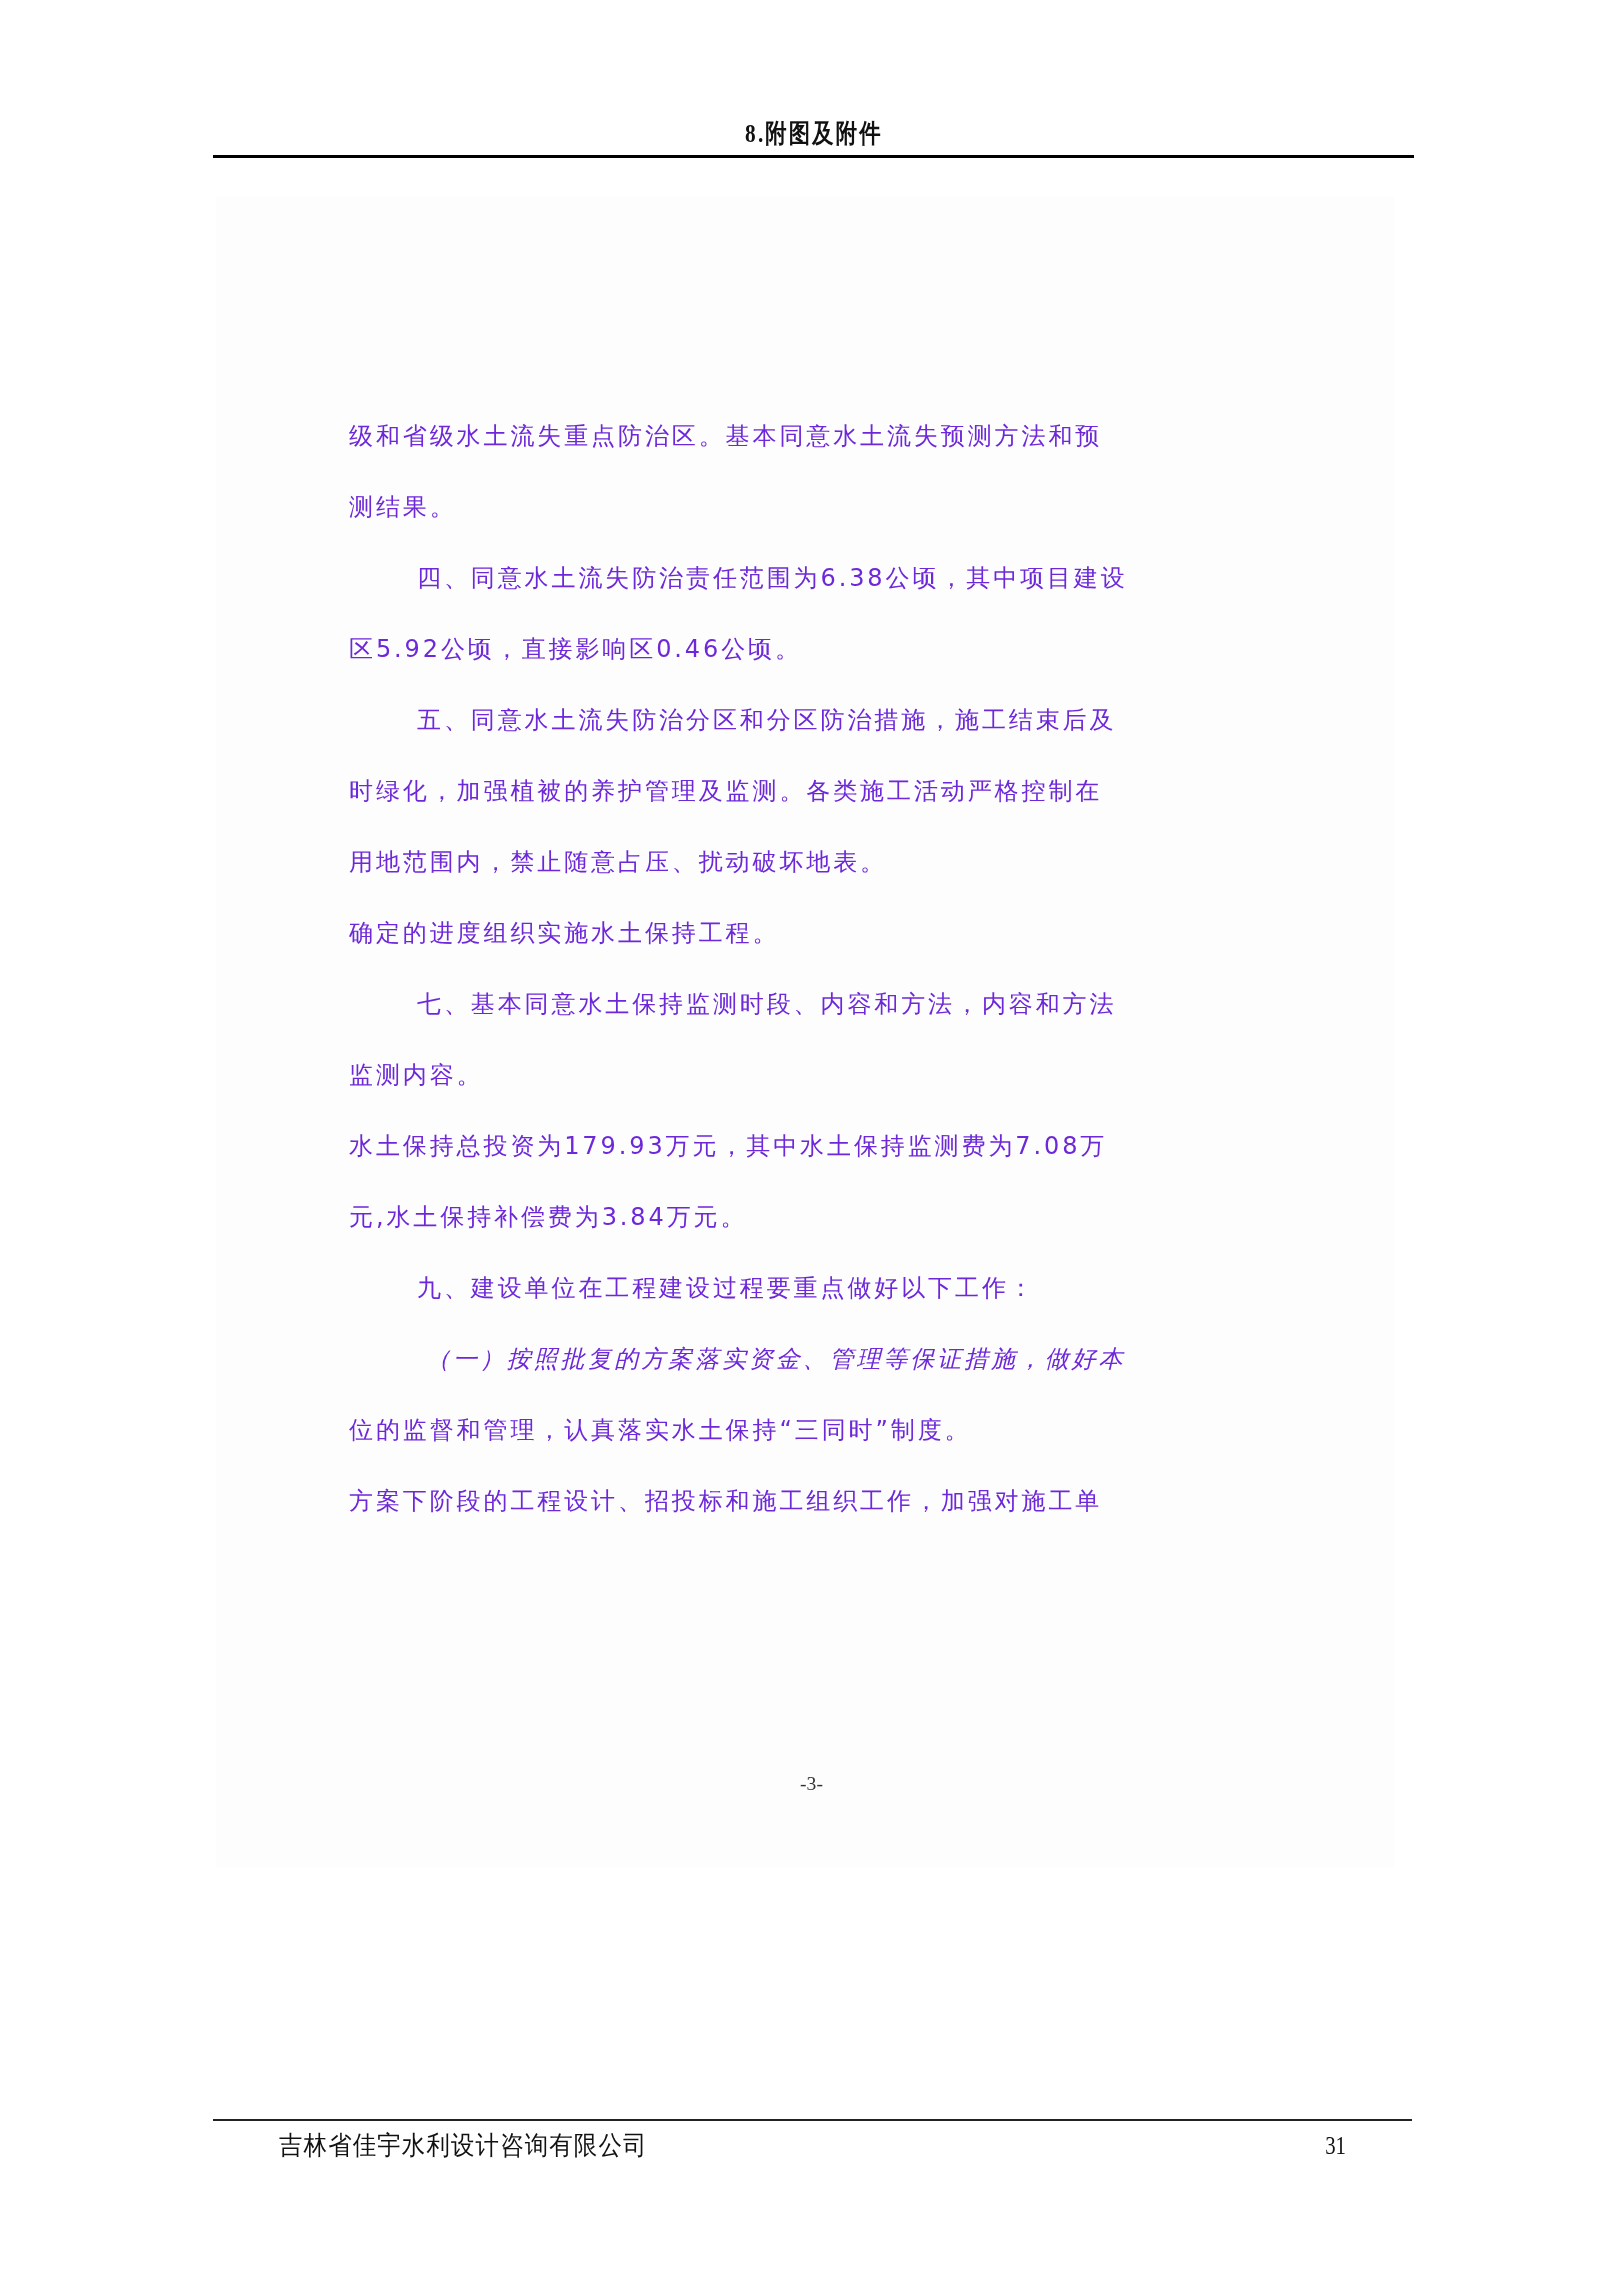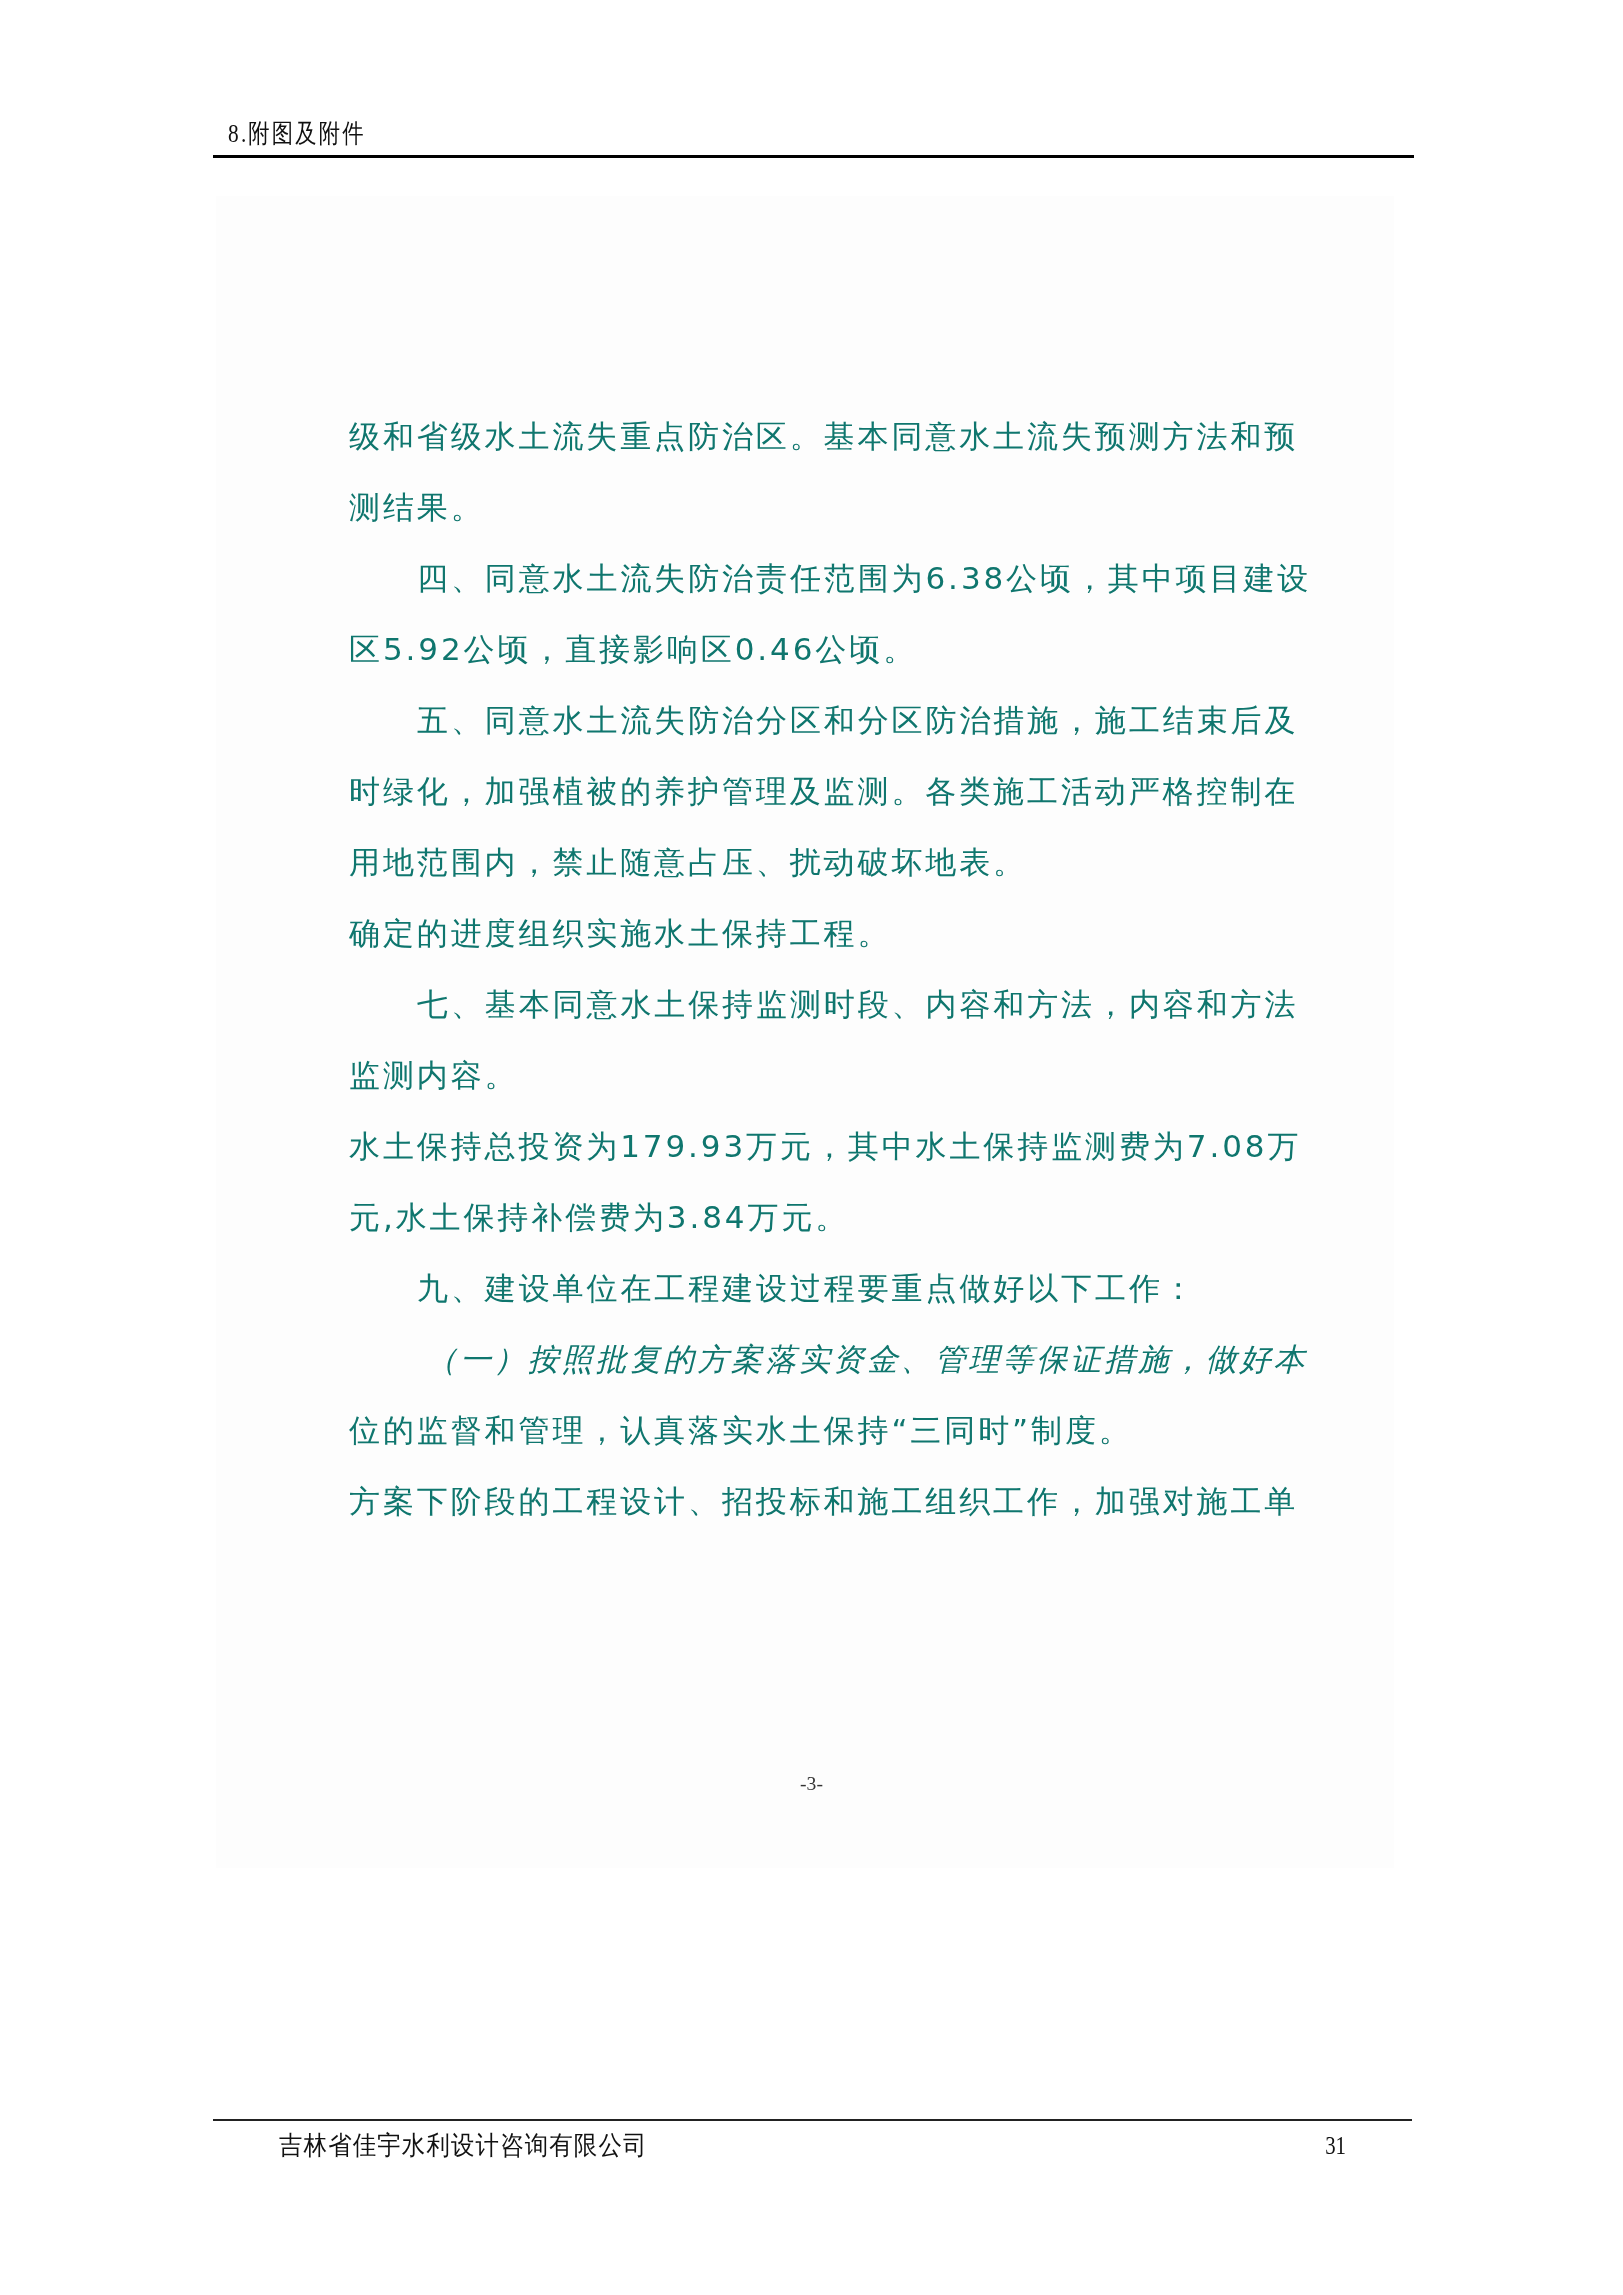--- a/index.html
+++ b/index.html
@@ -14,20 +14,22 @@
       overflow: hidden;
       font-family: "DejaVu Serif", "Liberation Serif", serif;
       color: #000;
     }
     .page-header {
       position: absolute;
       left: 213px;
       top: 115px;
       width: 1201px;
       height: 39px;
+      text-align: center;
+      font-weight: bold;
     }
     .page-header-title {
       display: inline-block;
       font-family: "Liberation Serif", "DejaVu Serif", serif;
       font-size: 26px;
       line-height: 37px;
       letter-spacing: 2.6px;
       color: #111;
       transform: scaleX(0.82);
       transform-origin: center;
@@ -47,23 +49,23 @@
       width: 1178px;
       height: 1672px;
       background: #fdfdfd;
     }
     .body-text {
       position: absolute;
       left: 349px;
       top: 401px;
       width: 923px;
       font-family: "DejaVu Sans", "Liberation Sans", sans-serif;
-      font-size: 31px;
+      font-size: 24px;
       line-height: 71px;
-      color: #0f766e;
+      color: #6d28d9;
       letter-spacing: 2.9px;
       filter: blur(0.4px);
     }
     .line {
       display: block;
       white-space: nowrap;
       height: 71px;
     }
     .indent {
       padding-left: 68px;

